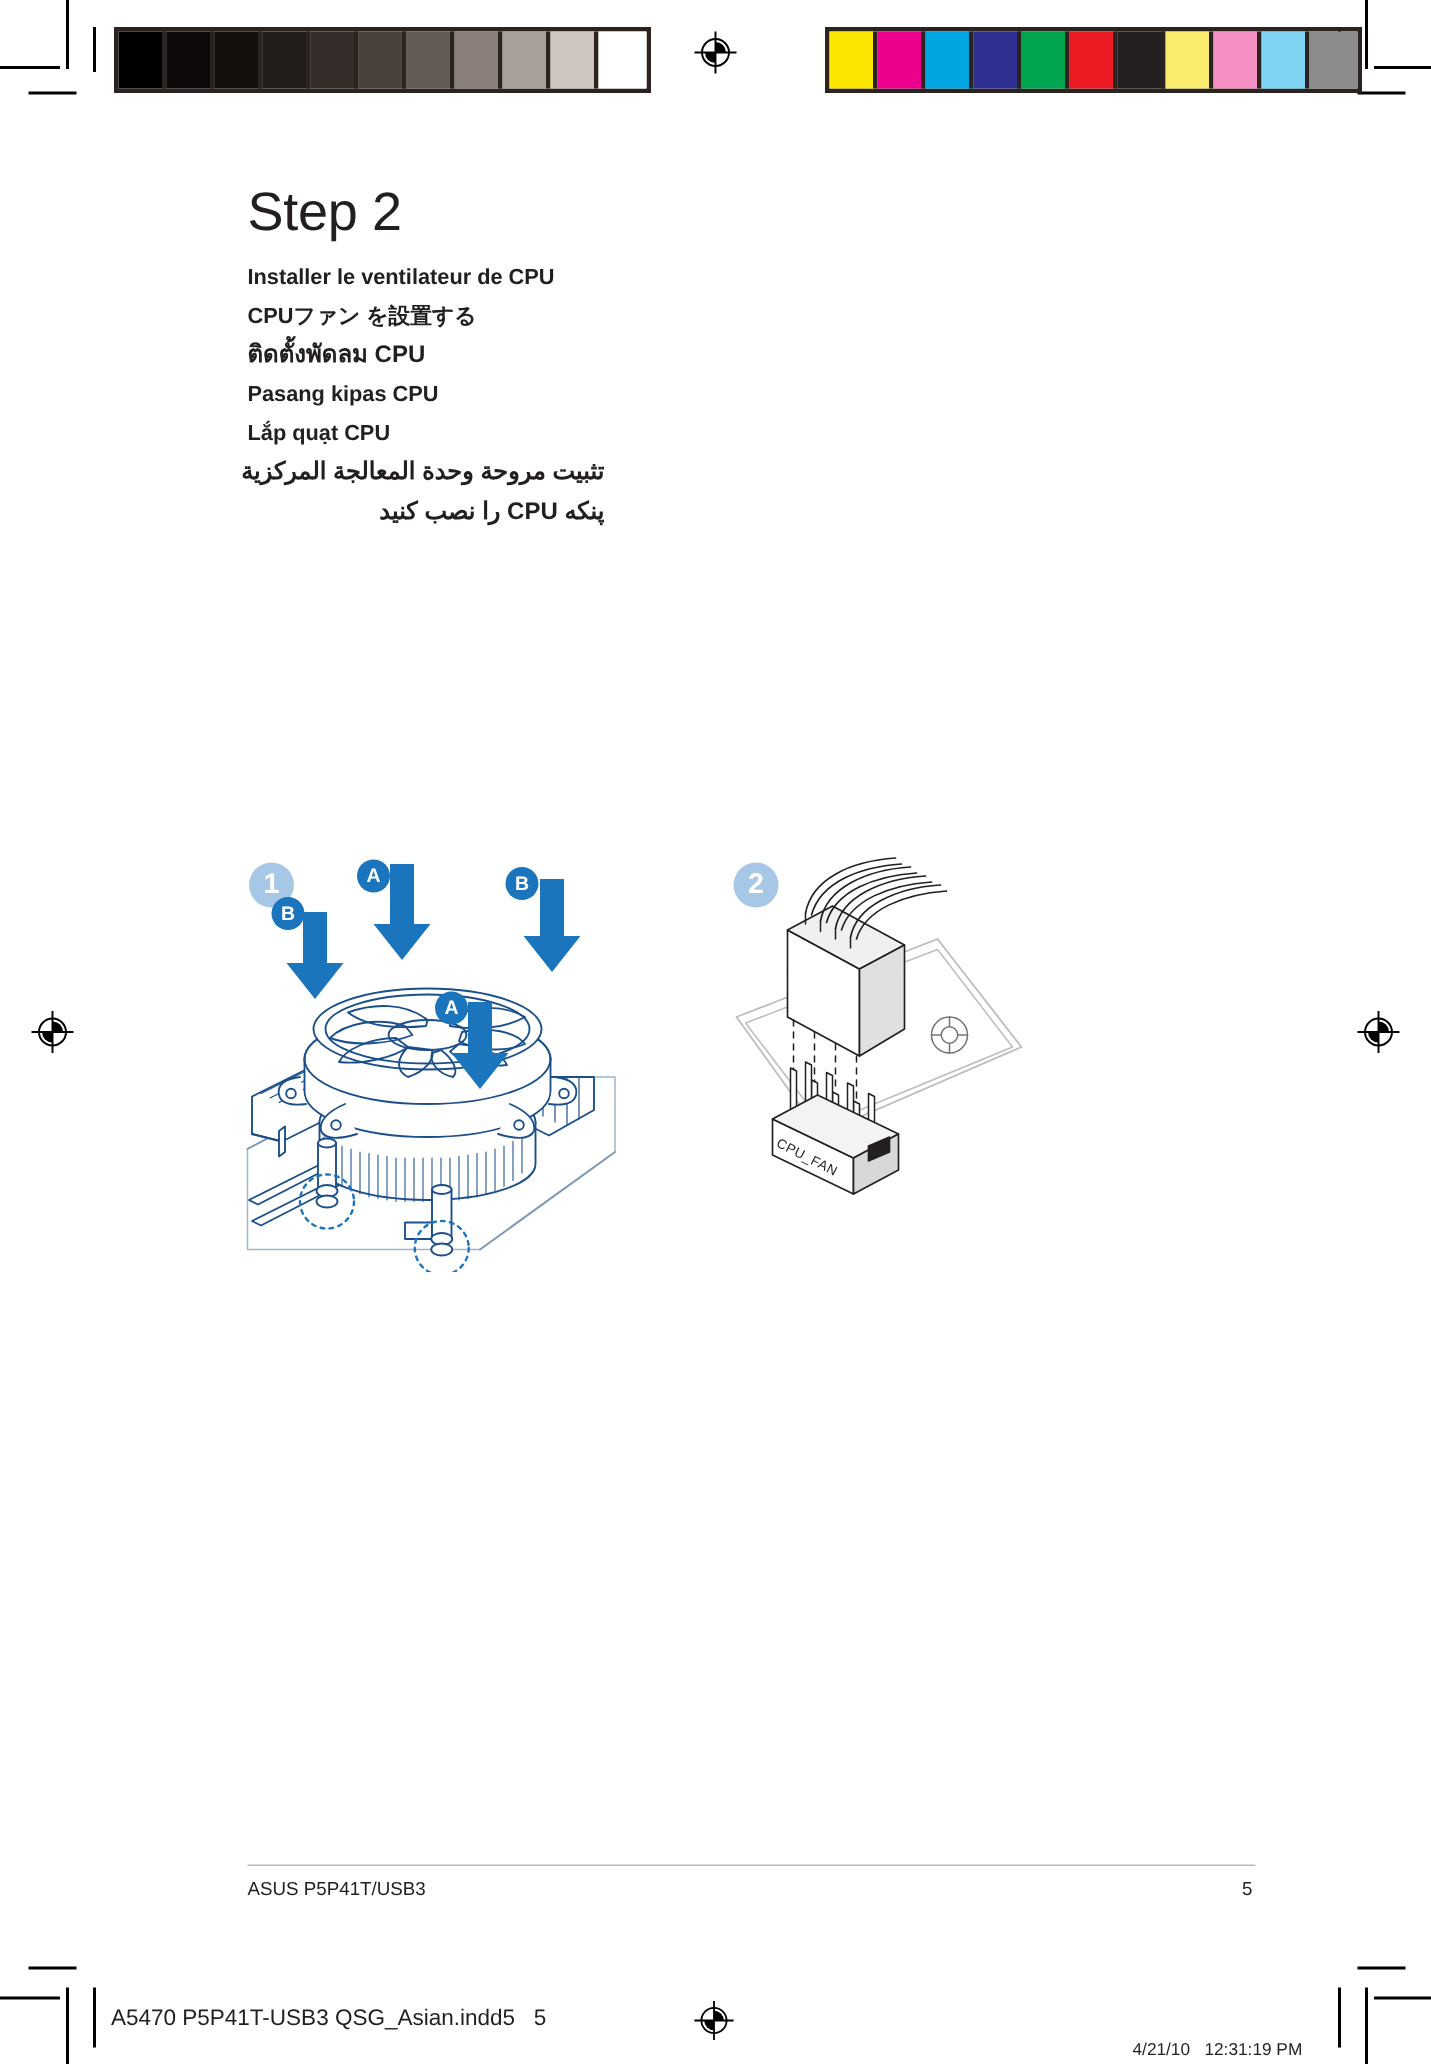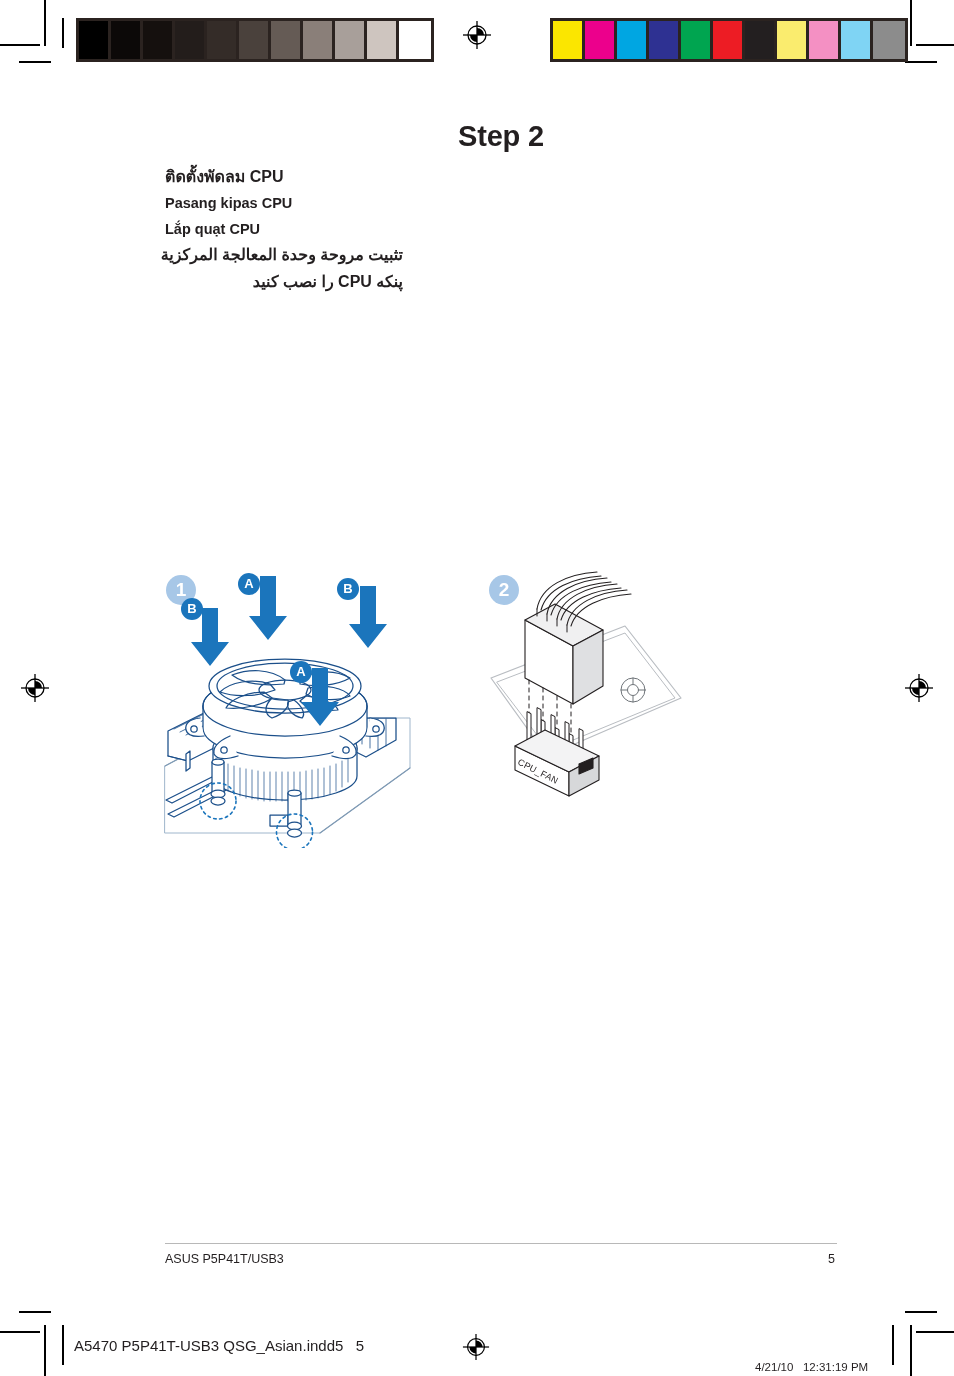--- a/index.html
+++ b/index.html
@@ -35,26 +35,25 @@
   .colorbar .swatch:last-child { border-right: none; }
 
   
   .page {
     position: absolute;
     left: 165px;
     top: 120px;
     width: 672px;
   }
   .step-title {
-    font-size: 29px;
-    font-weight: bold;
+    font-size: 36px;
+    font-weight: normal;
     color: #231f20;
     letter-spacing: -0.2px;
     margin: 0 0 16px 0;
-    text-align: center;
   }
   .lang-line {
     font-size: 14.5px;
     font-weight: bold;
     color: #231f20;
     line-height: 1.0;
     margin: 0 0 11px 0;
     white-space: nowrap;
   }
   .lang-line.korean {
@@ -229,20 +228,22 @@
     <div class="swatch" style="background: rgb(35, 31, 32);"></div>
     <div class="swatch" style="background: rgb(250, 236, 110);"></div>
     <div class="swatch" style="background: rgb(244, 144, 195);"></div>
     <div class="swatch" style="background: rgb(127, 212, 244);"></div>
     <div class="swatch" style="background: rgb(140, 140, 140);"></div>
   </div>
 
 <div class="page">
   <h1 class="step-title">Step 2</h1>
 
+  <p class="lang-line">Installer le ventilateur de CPU</p>
+  <p class="lang-line">CPUファン を設置する</p>
   <p class="lang-line thai">ติดตั้งพัดลม CPU</p>
   <p class="lang-line">Pasang kipas CPU</p>
   <p class="lang-line">Lắp quạt CPU</p>
   <p class="lang-line rtl">تثبيت مروحة وحدة المعالجة المركزية</p>
   <p class="lang-line rtl">پنکه CPU را نصب کنید</p>
 </div>
 
 <div class="figures">
 
   <div class="panel panel-1">

